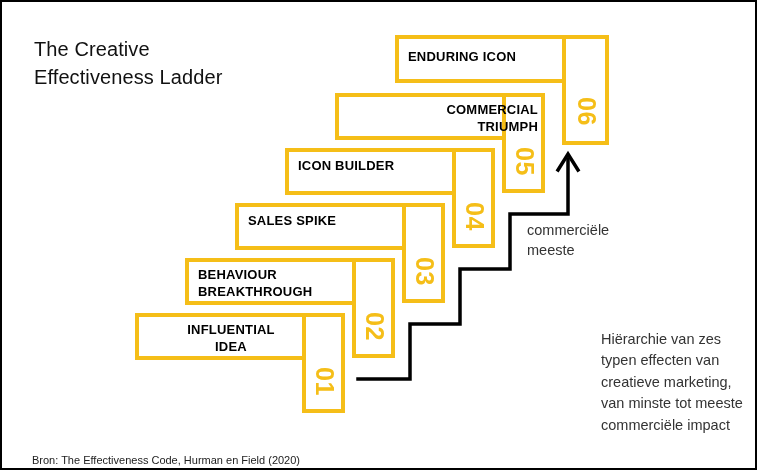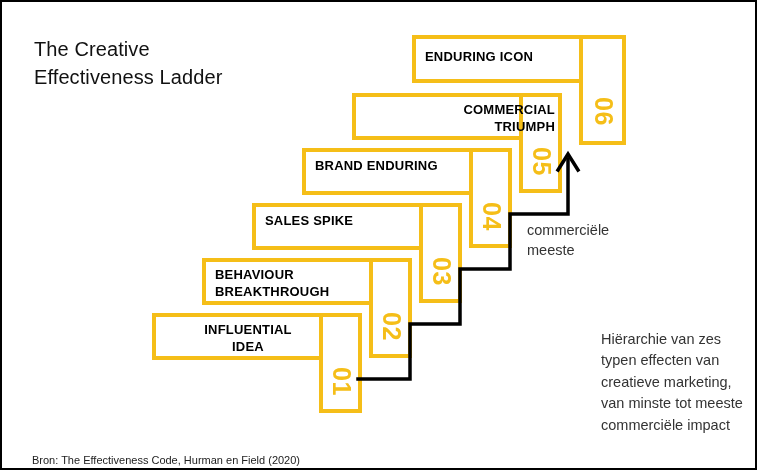--- a/index.html
+++ b/index.html
@@ -12,21 +12,20 @@
     font-family: "Liberation Sans", sans-serif;
   }
   #frame {
     position: relative;
     width: 757px;
     height: 470px;
     background: #ffffff;
     box-sizing: border-box;
     border: 2px solid #000000;
     overflow: hidden;
-    padding-left: 17px;
   }
 
   
   #title {
     position: absolute;
     left: 32px;
     top: 33px;
     width: 210px;
     font-size: 20px;
     font-weight: 400;
@@ -154,21 +153,21 @@
     <div class="step-bar-bottom" style="left:233px; top:244px; width:167px;"></div>
     <div class="step-leg" style="left:400px; top:201px; width:43px; height:100px;"></div>
     <div class="step-label" style="left:246px; top:210px; width:190px;">SALES SPIKE</div>
     <div class="step-number" style="left:403px; top:255px; width:38px; text-align:center;">03</div>
   </div>
 
   <div class="step">
     <div class="step-bar" style="left:283px; top:146px; width:210px; height:47px;"></div>
     <div class="step-bar-bottom" style="left:283px; top:189px; width:167px;"></div>
     <div class="step-leg" style="left:450px; top:146px; width:43px; height:100px;"></div>
-    <div class="step-label" style="left:296px; top:155px; width:190px;">BRAND ENDURING</div>
+    <div class="step-label" style="left:296px; top:155px; width:190px;">ICON BUILDER</div>
     <div class="step-number" style="left:453px; top:200px; width:38px; text-align:center;">04</div>
   </div>
 
   <div class="step">
     <div class="step-bar" style="left:333px; top:91px; width:210px; height:47px;"></div>
     <div class="step-bar-bottom" style="left:333px; top:134px; width:167px;"></div>
     <div class="step-leg" style="left:500px; top:91px; width:43px; height:100px;"></div>
     <div class="step-label" style="left:346px; top:99px; width:190px;text-align:right;">COMMERCIAL
 TRIUMPH</div>
     <div class="step-number" style="left:503px; top:145px; width:38px; text-align:center;">05</div>

